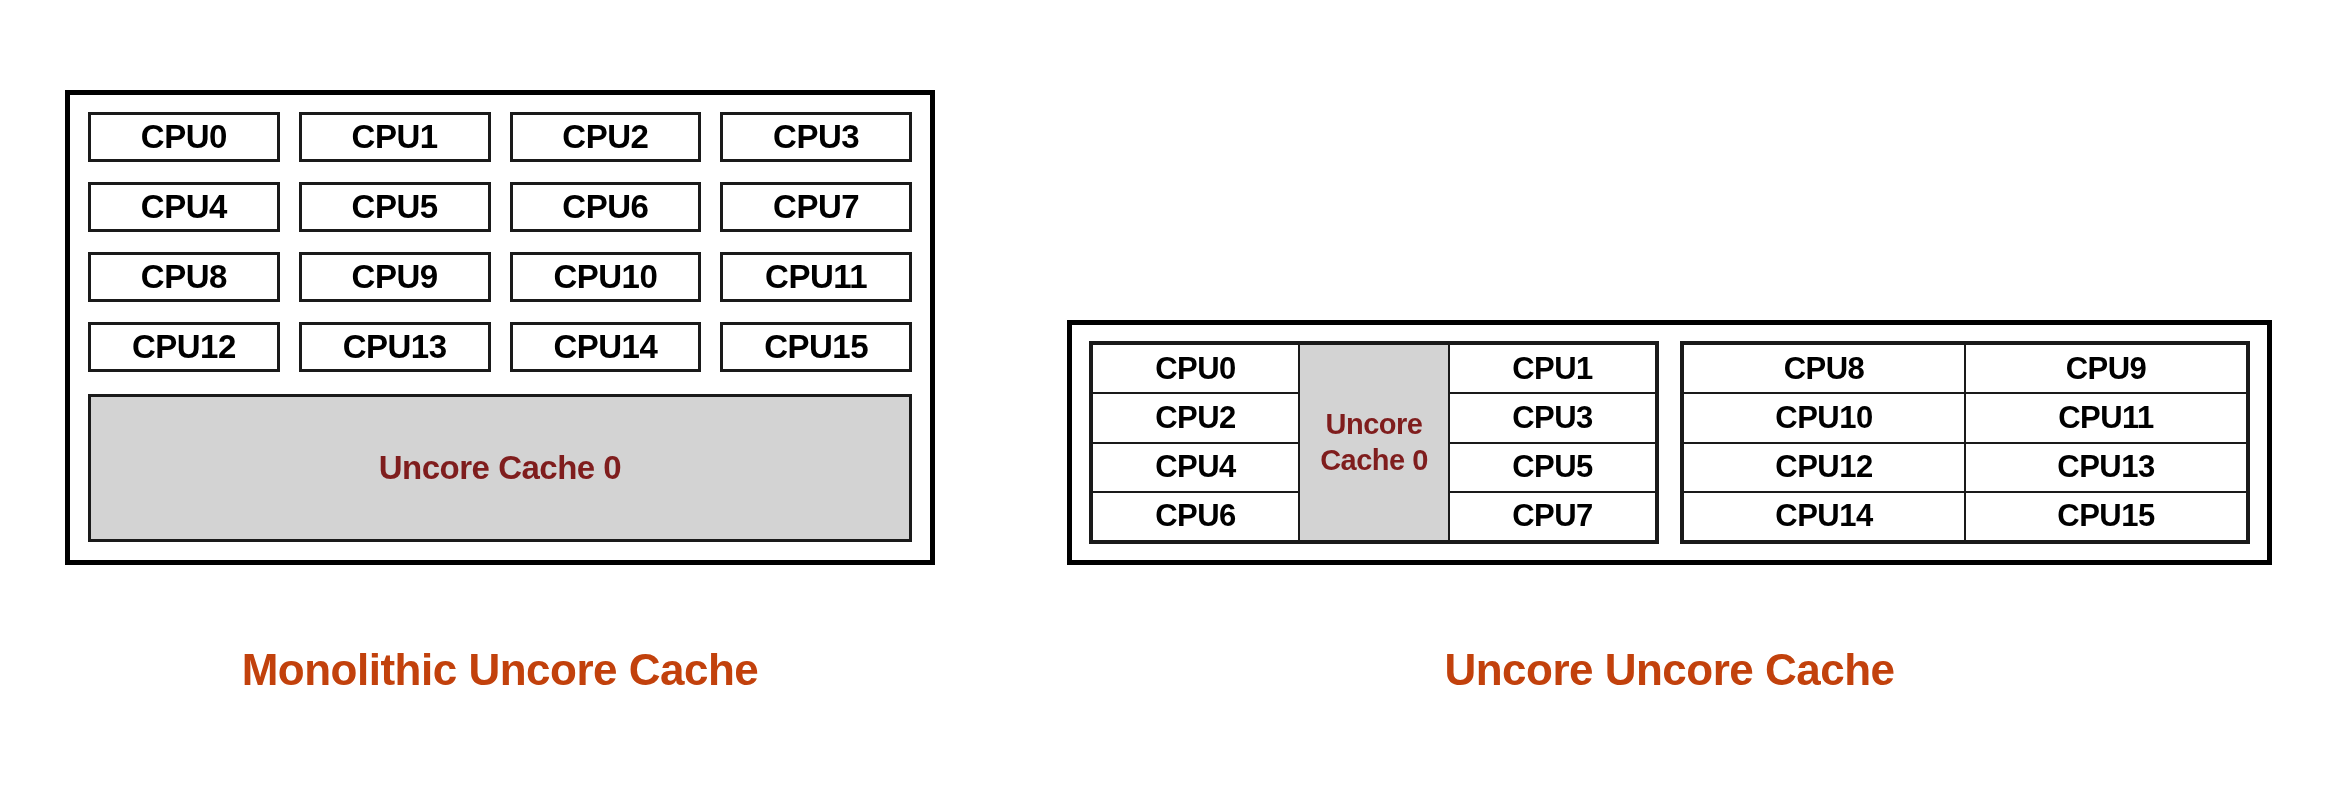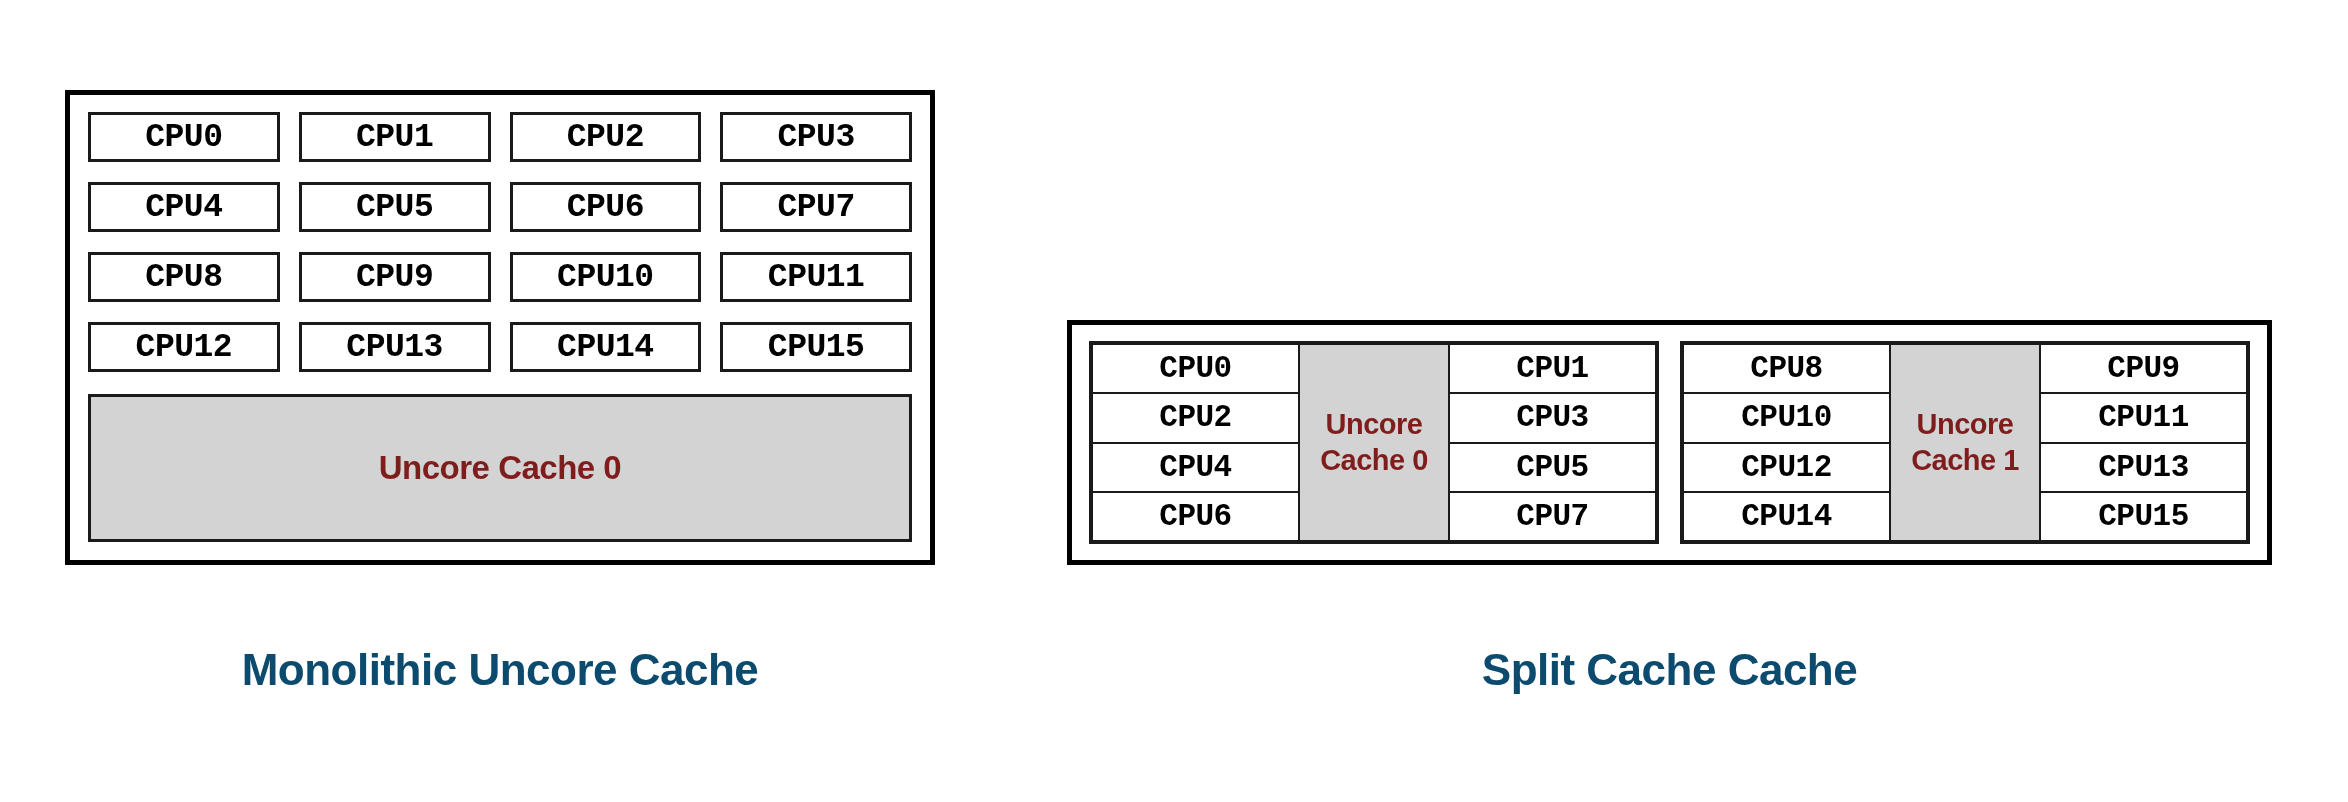--- a/index.html
+++ b/index.html
@@ -25,38 +25,37 @@
   .cpu-box {
     box-sizing: border-box;
     border: 3px solid #1a1a1a;
     background: #ffffff;
     display: flex;
     align-items: center;
     justify-content: center;
     font-weight: bold;
     color: #000000;
     letter-spacing: -0.5px;
-    font-family: Liberation Mono, monospace;
   }
   .cache-box {
     box-sizing: border-box;
     border: 3px solid #1a1a1a;
     display: flex;
     align-items: center;
     justify-content: center;
     text-align: center;
     font-weight: bold;
     color: #7f1d1d;
     letter-spacing: -0.5px;
   }
   .caption {
     position: absolute;
     text-align: center;
     font-weight: bold;
-    color: #0c4a6e;
+    color: #c2410c;
     font-size: 44px;
     letter-spacing: -0.5px;
     white-space: nowrap;
   }
 
   
   #mono-panel {
     left: 65px;
     top: 90px;
     width: 870px;
@@ -162,24 +161,23 @@
     </div>
   </div>
 
   <div class="split-group">
     <div class="cpu-col">
       <div class="cpu-box">CPU8</div>
       <div class="cpu-box">CPU10</div>
       <div class="cpu-box">CPU12</div>
       <div class="cpu-box">CPU14</div>
     </div>
-    <div class="cache-box" style="background: rgb(211, 211, 211);">Uncore Cache 1</div>
     <div class="cpu-col">
       <div class="cpu-box">CPU9</div>
       <div class="cpu-box">CPU11</div>
       <div class="cpu-box">CPU13</div>
       <div class="cpu-box">CPU15</div>
     </div>
   </div>
 
 </div>
 
-<div id="split-caption" class="caption">Split Cache Cache</div>
+<div id="split-caption" class="caption">Uncore Uncore Cache</div>
 
 </body></html>

